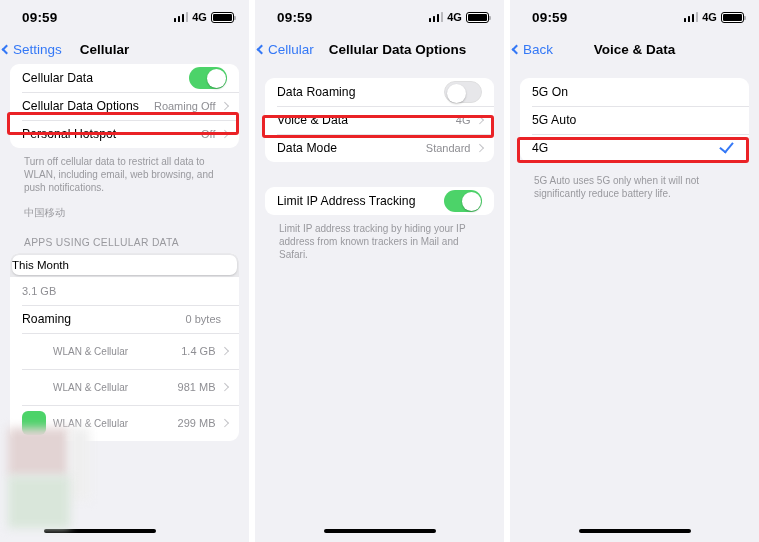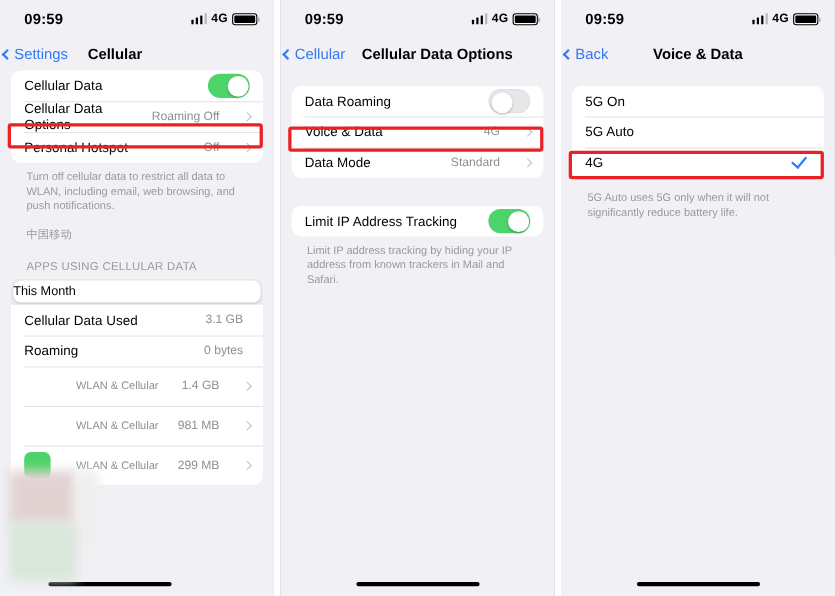--- a/index.html
+++ b/index.html
@@ -5,21 +5,21 @@
   * { box-sizing: border-box; margin: 0; padding: 0; }
   html, body {
     width: 759px; height: 542px;
     background: #ffffff;
     font-family: "Liberation Sans", sans-serif;
     overflow: hidden;
   }
   .screens {
     display: flex;
     width: 759px; height: 542px;
-    background: #a3a3a3;
+    background: #0ea5e9;
   }
   .phone {
     width: 249px;
     height: 542px;
     background: #f1f1f5;
     position: relative;
     overflow: hidden;
     flex: 0 0 249px;
   }
   .gutter { flex: 0 0 6px; background: #ffffff; height: 542px; }
@@ -94,21 +94,20 @@
     overflow: hidden;
   }
   .row {
     min-height: 28px;
     display: flex;
     align-items: center;
     padding: 0 12px;
     position: relative;
     font-size: 12.2px;
     color: #000;
-    gap: 16px;
   }
   .row + .row::before {
     content: "";
     position: absolute; left: 12px; right: 0; top: 0;
     height: 1px; background: #e4e4e8;
   }
   .row .label { flex: 1; color: #000; letter-spacing: 0.05px; }
   .row .value { color: #8e8e93; font-size: 11px; margin-right: 6px; }
   .chev-right {
     width: 5.5px; height: 5.5px;
@@ -262,21 +261,20 @@
       <div class="section-head">中国移动</div>
 
 
       <div class="section-head caps">APPS USING CELLULAR DATA</div>
 
       <div class="card">
         <div class="seg">
           <div class="segbtn active">This Month</div>
         </div>
         <div class="row" style="height:26px">
-          <span class="label">Cellular Data Used</span>
           <span class="value">3.1 GB</span>
         </div>
         <div class="row" style="height:26px">
           <span class="label">Roaming</span>
           <span class="value">0 bytes</span>
         </div>
         <div class="row approw">
           <span class="appicon"></span>
           <span class="appnames">
             <span></span>

